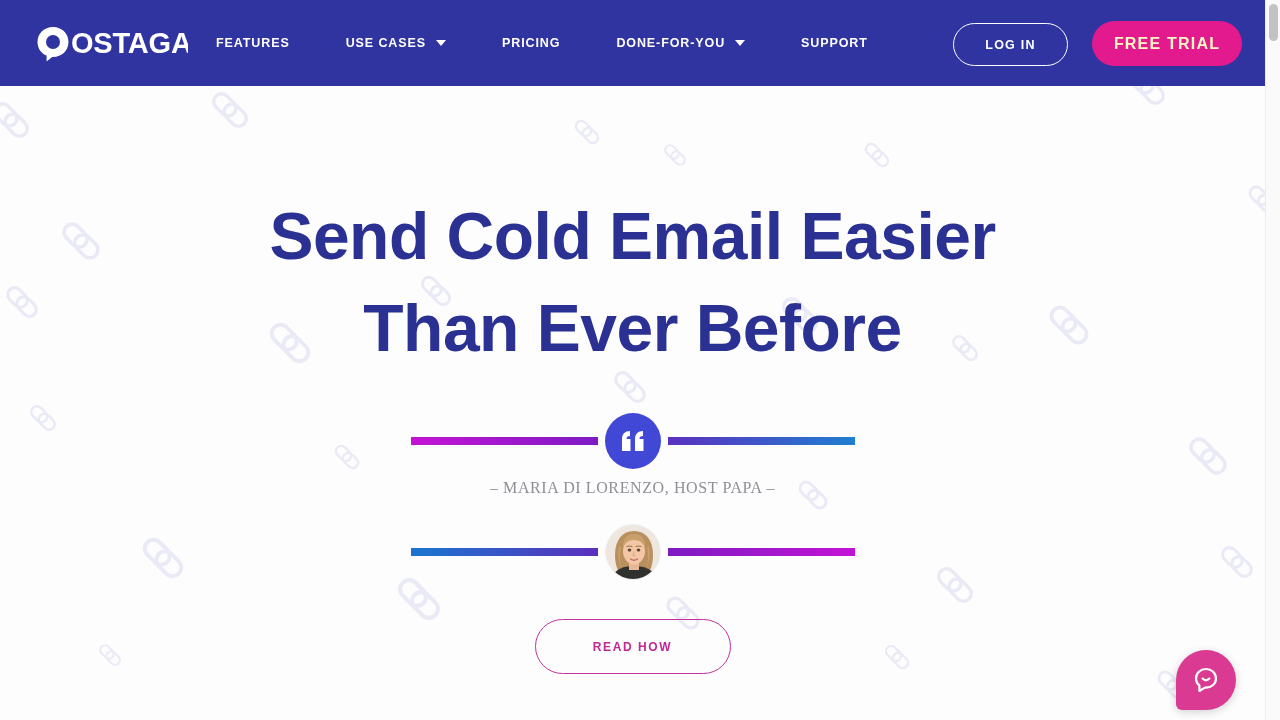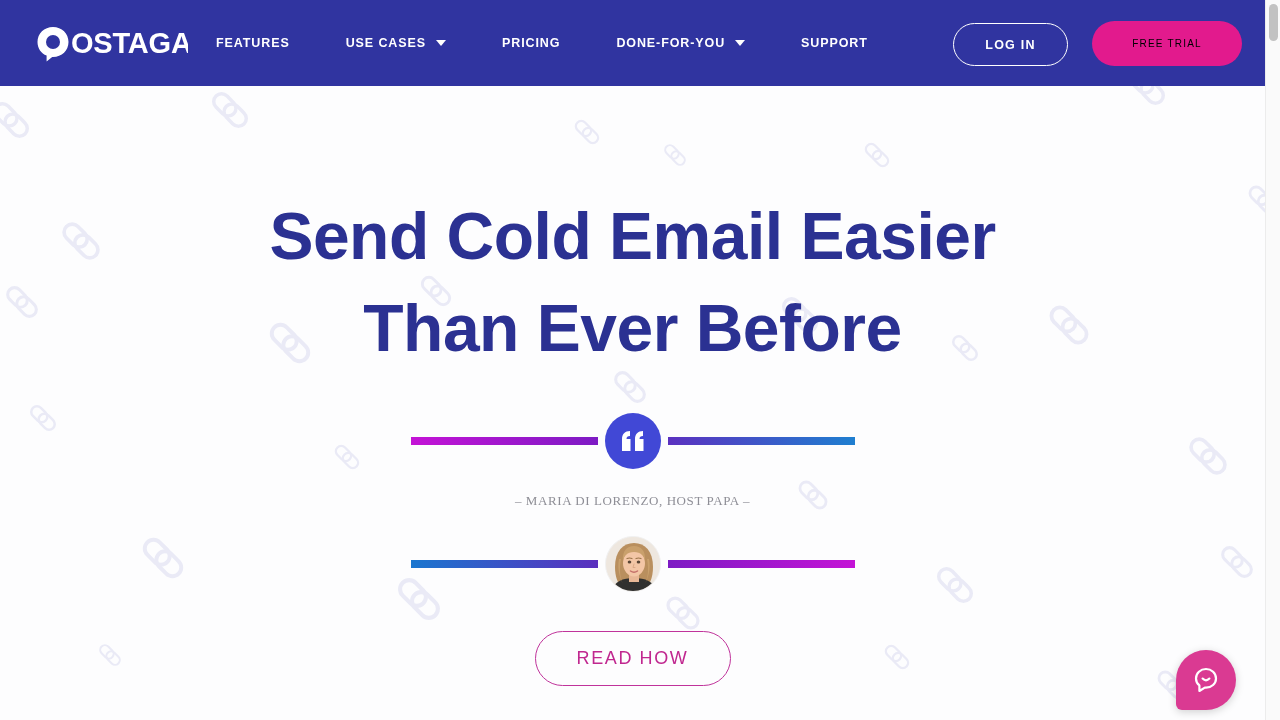--- a/index.html
+++ b/index.html
@@ -114,24 +114,24 @@
     font-weight: bold;
     letter-spacing: 1.2px;
     cursor: pointer;
   }
   .btn-trial {
     width: 150px;
     height: 45px;
     border: none;
     border-radius: 24px;
     background: #e21a8d;
-    color: #000000;
+    color: #fef9c3;
     font-family: "Liberation Sans", sans-serif;
-    font-size: 10px;
-    font-weight: normal;
+    font-size: 16px;
+    font-weight: bold;
     letter-spacing: 1.2px;
     cursor: pointer;
   }
 
   
   .hero {
     position: absolute;
     left: 0; top: 92px;
     width: 1265px;
     z-index: 2;
@@ -202,23 +202,23 @@
     font-size: 17px;
     font-weight: bold;
     color: #3d3d3d;
     letter-spacing: -0.1px;
   }
   .t-emails  { color: #d42c9e; }
   .t-replies { color: #13a87b; }
   .t-links   { color: #3a9ae0; }
 
   .attribution {
-    margin-top: 21px;
+    margin-top: 7px;
     font-family: "Liberation Serif", serif;
-    font-size: 13px;
+    font-size: 16px;
     color: #8e8e96;
     letter-spacing: .6px;
   }
 
   .divider-row-2 {
     position: relative;
     width: 444px;
     margin: 24px auto 0 auto;
     height: 62px;
     display: flex;
@@ -229,22 +229,22 @@
   .btn-read-how {
     display: block;
     margin: 36px auto 0 auto;
     width: 196px;
     height: 55px;
     border: 1.5px solid #c0339b;
     border-radius: 28px;
     background: transparent;
     color: #c0278f;
     font-family: "Liberation Sans", sans-serif;
-    font-size: 18px;
-    font-weight: normal;
+    font-size: 12px;
+    font-weight: bold;
     letter-spacing: 1.6px;
     cursor: pointer;
   }
 
   
   .chat-widget {
     position: absolute;
     right: 29px;
     bottom: 10px;
     width: 60px;

